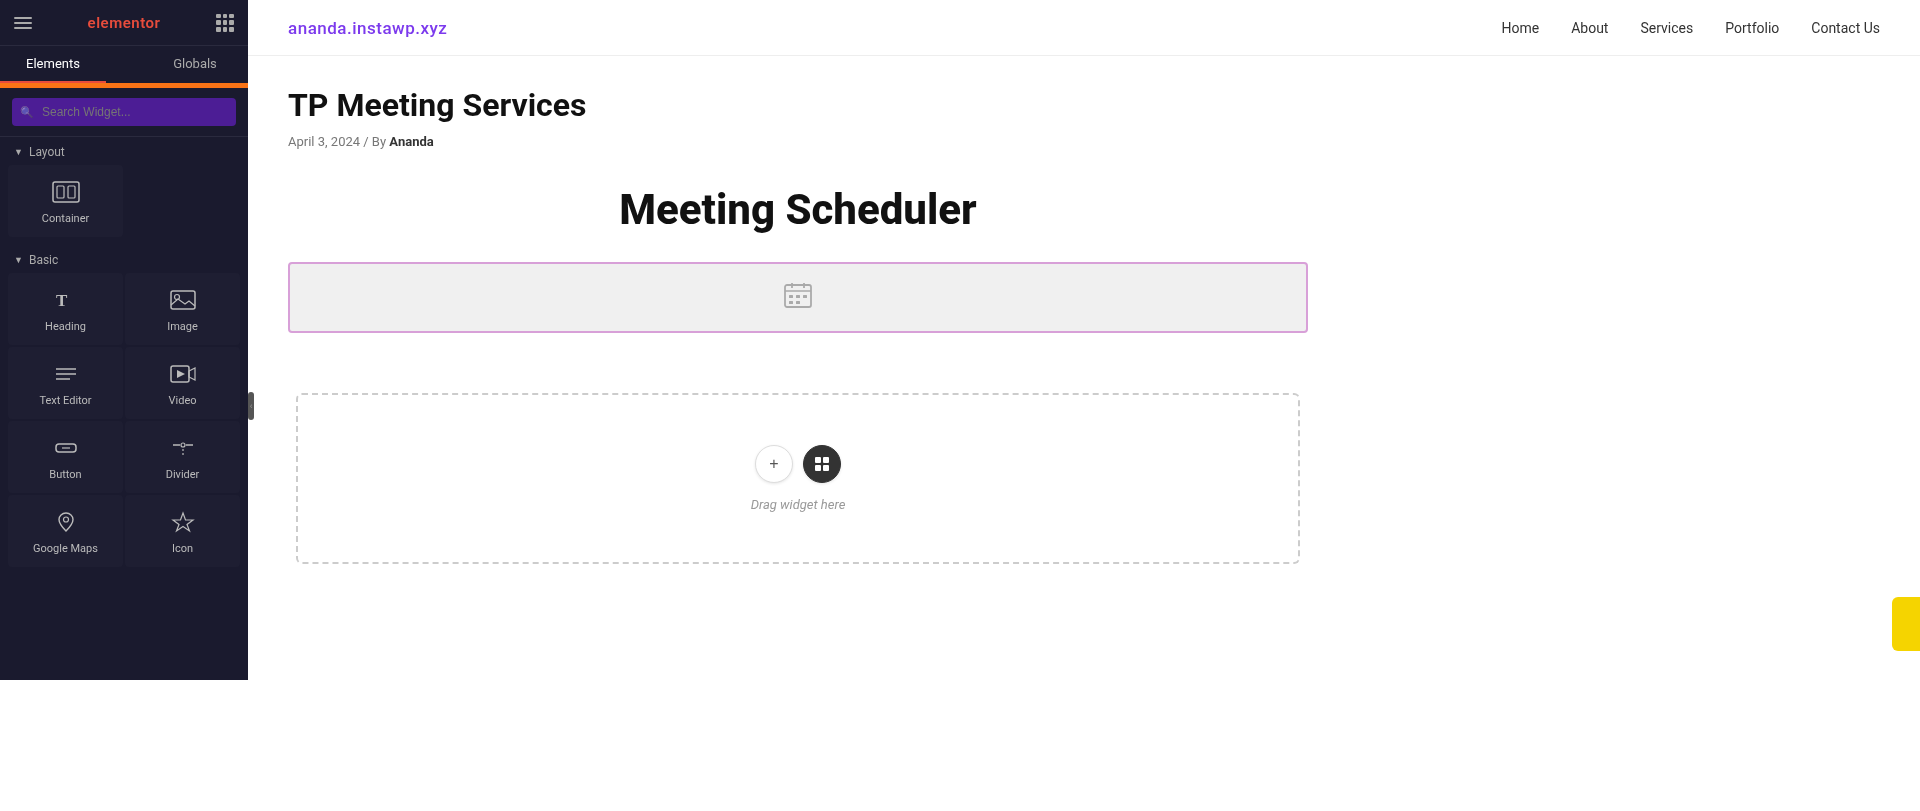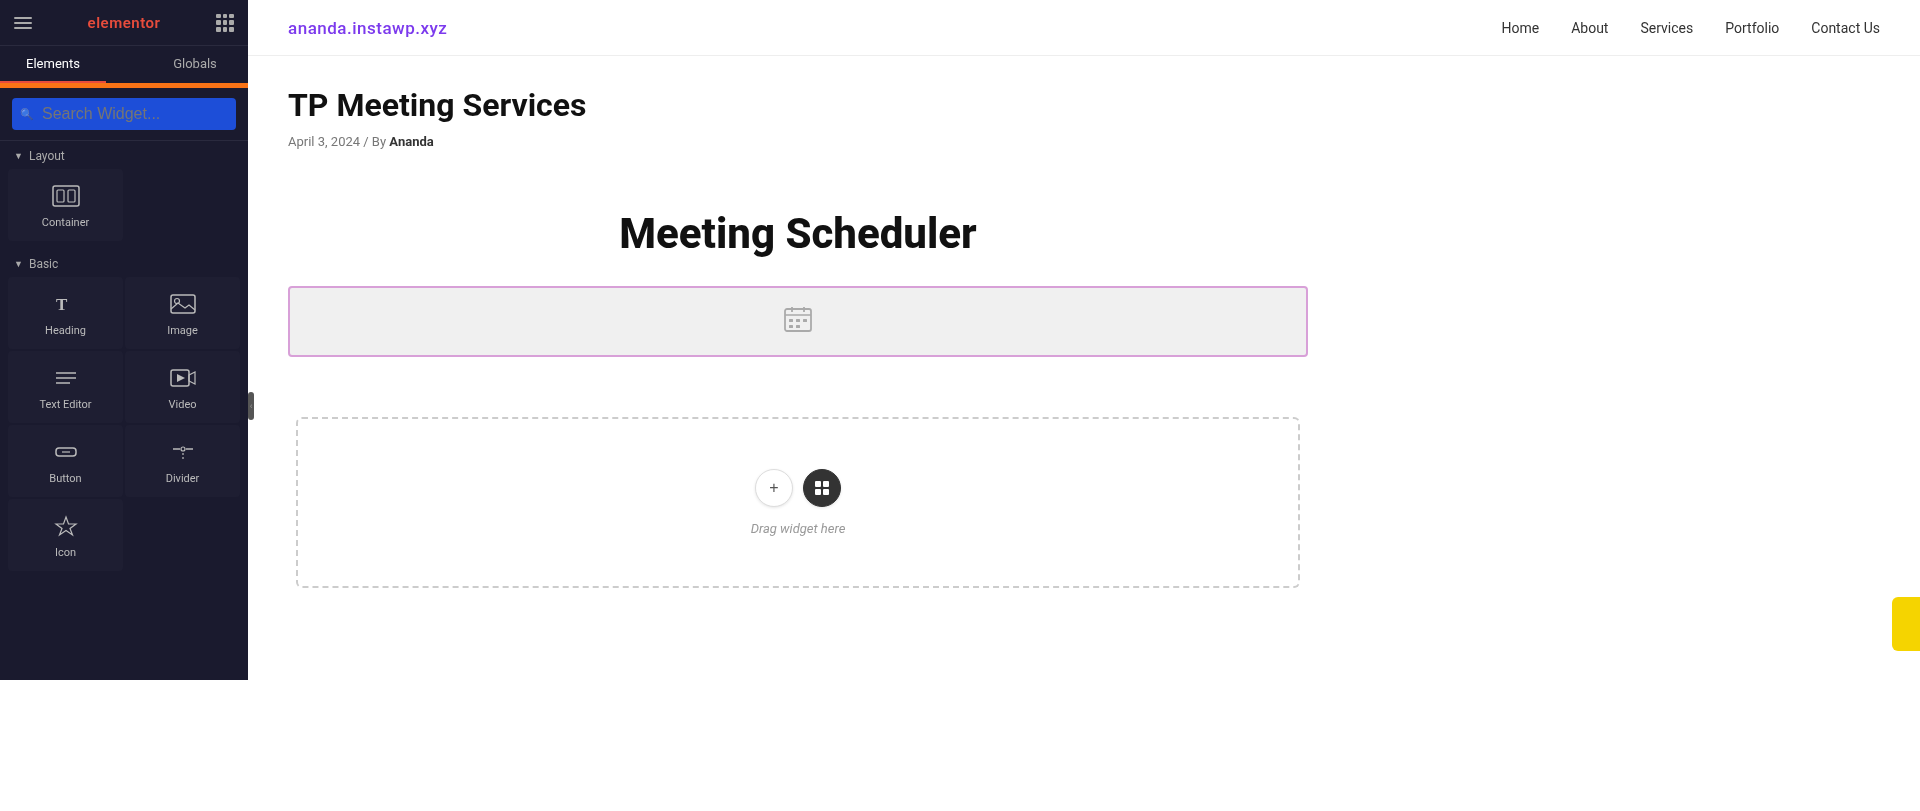--- a/index.html
+++ b/index.html
@@ -84,26 +84,26 @@
     }
 
     
     .sidebar-search {
       padding: 10px 12px;
       border-bottom: 1px solid #2a2a3e;
     }
 
     .sidebar-search input {
       width: 100%;
-      background: #1d4ed8;
+      background: #4c1d95;
       border: none;
       border-radius: 4px;
       padding: 7px 10px 7px 30px;
       color: #ccc;
-      font-size: 16px;
+      font-size: 12px;
       outline: none;
     }
 
     .sidebar-search-wrapper {
       position: relative;
     }
 
     .sidebar-search-wrapper::before {
       content: '🔍';
       position: absolute;
@@ -228,21 +228,21 @@
     .post-title {
       font-size: 32px;
       font-weight: 700;
       color: #111;
       margin-bottom: 10px;
     }
 
     .post-meta {
       font-size: 13px;
       color: #777;
-      margin-bottom: 60px;
+      margin-bottom: 36px;
     }
 
     .post-meta strong {
       color: #333;
     }
 
     
     .page-heading {
       font-size: 42px;
       font-weight: 800;
@@ -476,20 +476,29 @@
             <line x1="4" y1="8" x2="11" y2="8" stroke="#bbb" stroke-width="1.5"></line>
             <circle cx="14" cy="8" r="2" stroke="#bbb" stroke-width="1.2" fill="none"></circle>
             <line x1="17" y1="8" x2="24" y2="8" stroke="#bbb" stroke-width="1.5"></line>
             <line x1="14" y1="12" x2="14" y2="18" stroke="#bbb" stroke-width="1.2" stroke-dasharray="2 2"></line>
           </svg>
         </div>
         <span class="widget-label">Divider</span>
       </div>
 
 
+      <div class="widget-item">
+        <div class="widget-icon">
+          <svg width="28" height="22" viewBox="0 0 28 22" fill="none">
+            <path d="M14 2 C10 2 7 5 7 8.5 C7 13 14 20 14 20 C14 20 21 13 21 8.5 C21 5 18 2 14 2 Z" stroke="#bbb" stroke-width="1.4" fill="none"></path>
+            <circle cx="14" cy="8.5" r="2.5" stroke="#bbb" stroke-width="1.2" fill="none"></circle>
+          </svg>
+        </div>
+        <span class="widget-label">Google Maps</span>
+      </div>
 
       <div class="widget-item">
         <div class="widget-icon">
           <svg width="28" height="22" viewBox="0 0 28 22" fill="none">
             <path d="M14 2 L16.5 9 L24 9 L18 13.5 L20.5 20 L14 15.5 L7.5 20 L10 13.5 L4 9 L11.5 9 Z" stroke="#bbb" stroke-width="1.2" fill="none"></path>
           </svg>
         </div>
         <span class="widget-label">Icon</span>
       </div>
     </div>

